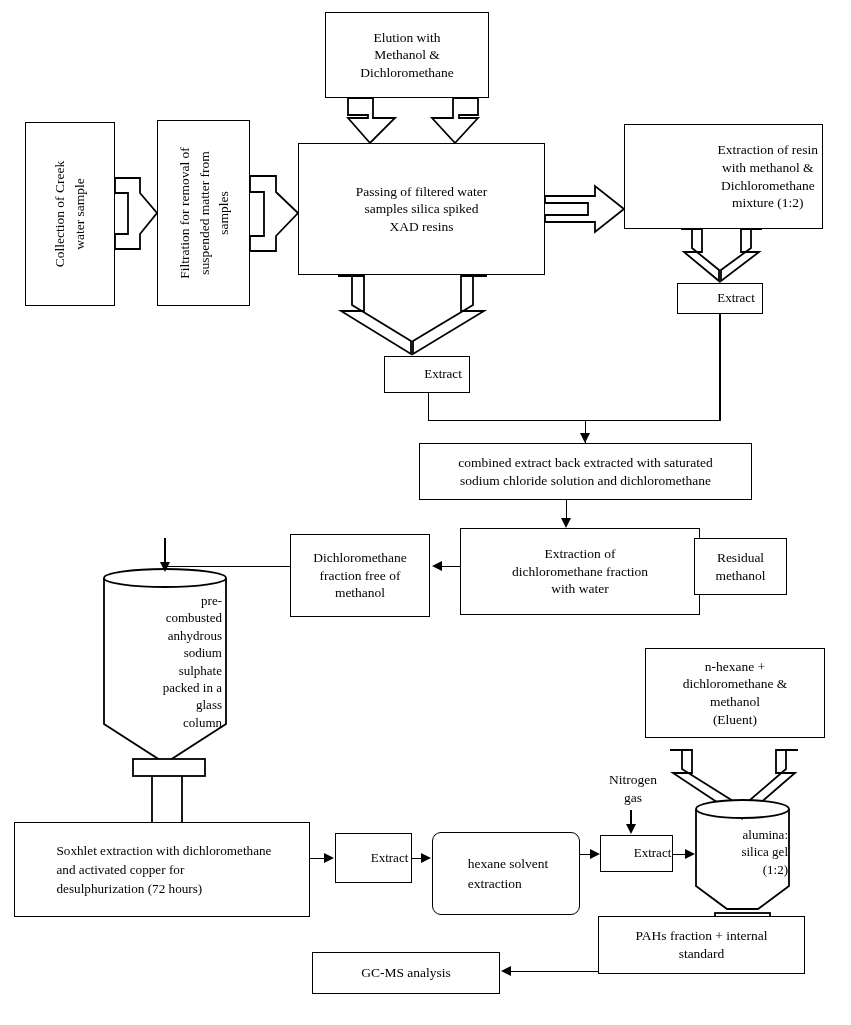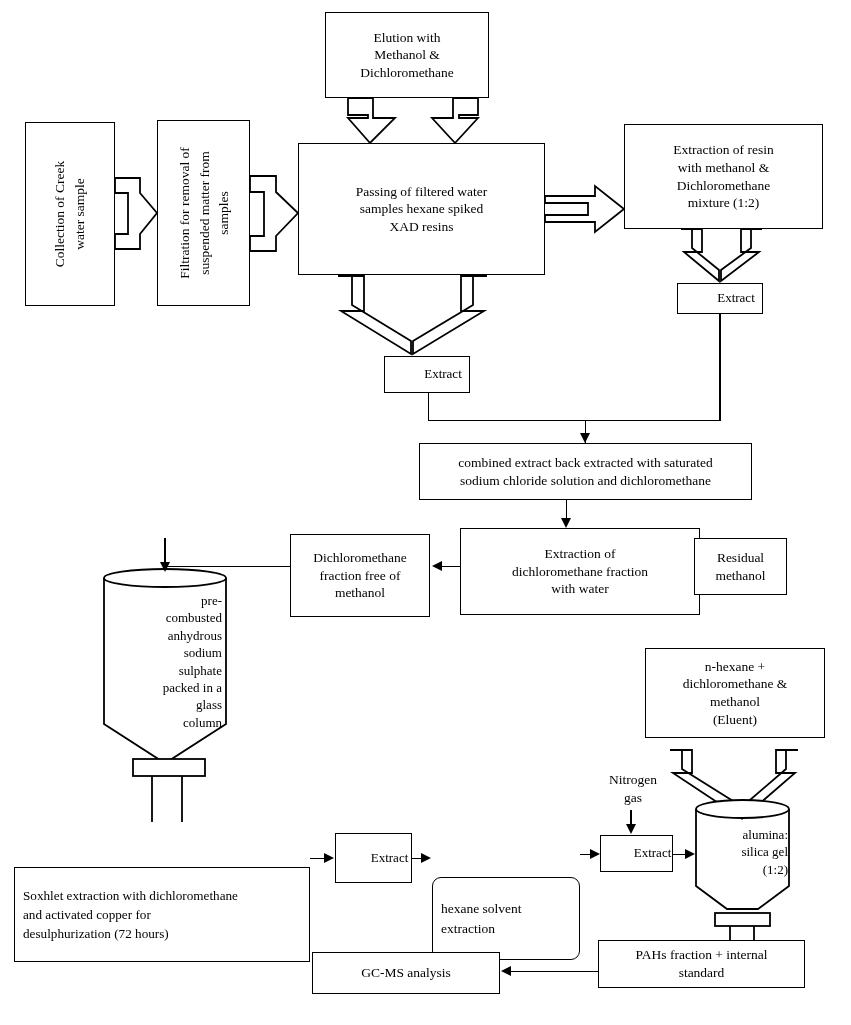--- a/index.html
+++ b/index.html
@@ -25,21 +25,21 @@
     align-items:center;
     justify-content:center;
     text-align:center;
     line-height:1.30;
     font-size:13.5px;
     padding:2px 4px;
     white-space:pre-line;
     z-index:4;
   }
   .node.small{font-size:13px;padding-left:36px;}
-  .node.left{ text-align:left; justify-content:flex-start; padding-left:8px; line-height:1.45;margin-top:45px;}
+  .node.left{ text-align:left; justify-content:center; padding-left:8px; line-height:1.45;}
   
   .vbox{
     position:absolute;
     box-sizing:border-box;
     border:1.6px solid #000;
     background:#fff;
     z-index:4;
   }
   .vbox > span{
     position:absolute;
@@ -135,25 +135,25 @@
   </div>
 
   <div class="node" style="left:325px;top:12px;width:164px;height:86px;">
     <span>Elution with
 Methanol &amp;
 Dichloromethane</span>
   </div>
 
   <div class="node" style="left:298px;top:143px;width:247px;height:132px;">
     <span>Passing of filtered water
-samples hexane spiked
+samples silica spiked
 XAD resins</span>
   </div>
 
-  <div class="node" style="left:624px;top:124px;width:199px;height:105px;">
+  <div class="node" style="left:624px;top:124px;width:199px;height:105px;justify-content:flex-end;">
     <span>Extraction of resin
 with methanol &amp;
 Dichloromethane
 mixture (1:2)</span>
   </div>
 
   <div class="node small" style="left:677px;top:283px;width:86px;height:31px;">
     <span>Extract</span>
   </div>
 
@@ -218,21 +218,21 @@
 (Eluent)</span>
   </div>
 
   <div class="free-label" style="left:598px;top:771px;width:70px;">Nitrogen
 gas</div>
 
   <div class="vessel-label" style="left:700px;top:826px;width:88px;">alumina:
 silica gel
 (1:2)</div>
 
-  <div class="node" style="left:598px;top:940px;width:207px;height:48px;">
+  <div class="node" style="left:598px;top:916px;width:207px;height:58px;">
     <span>PAHs fraction + internal
 standard</span>
   </div>
 
   <div class="node" style="left:312px;top:952px;width:188px;height:42px;">
     <span>GC-MS analysis</span>
   </div>
 
   <div class="ln lnv" style="left:719px;top:314px;height:107px;"></div>
   <div class="ln lnh" style="left:428px;top:419.5px;width:292px;"></div>

